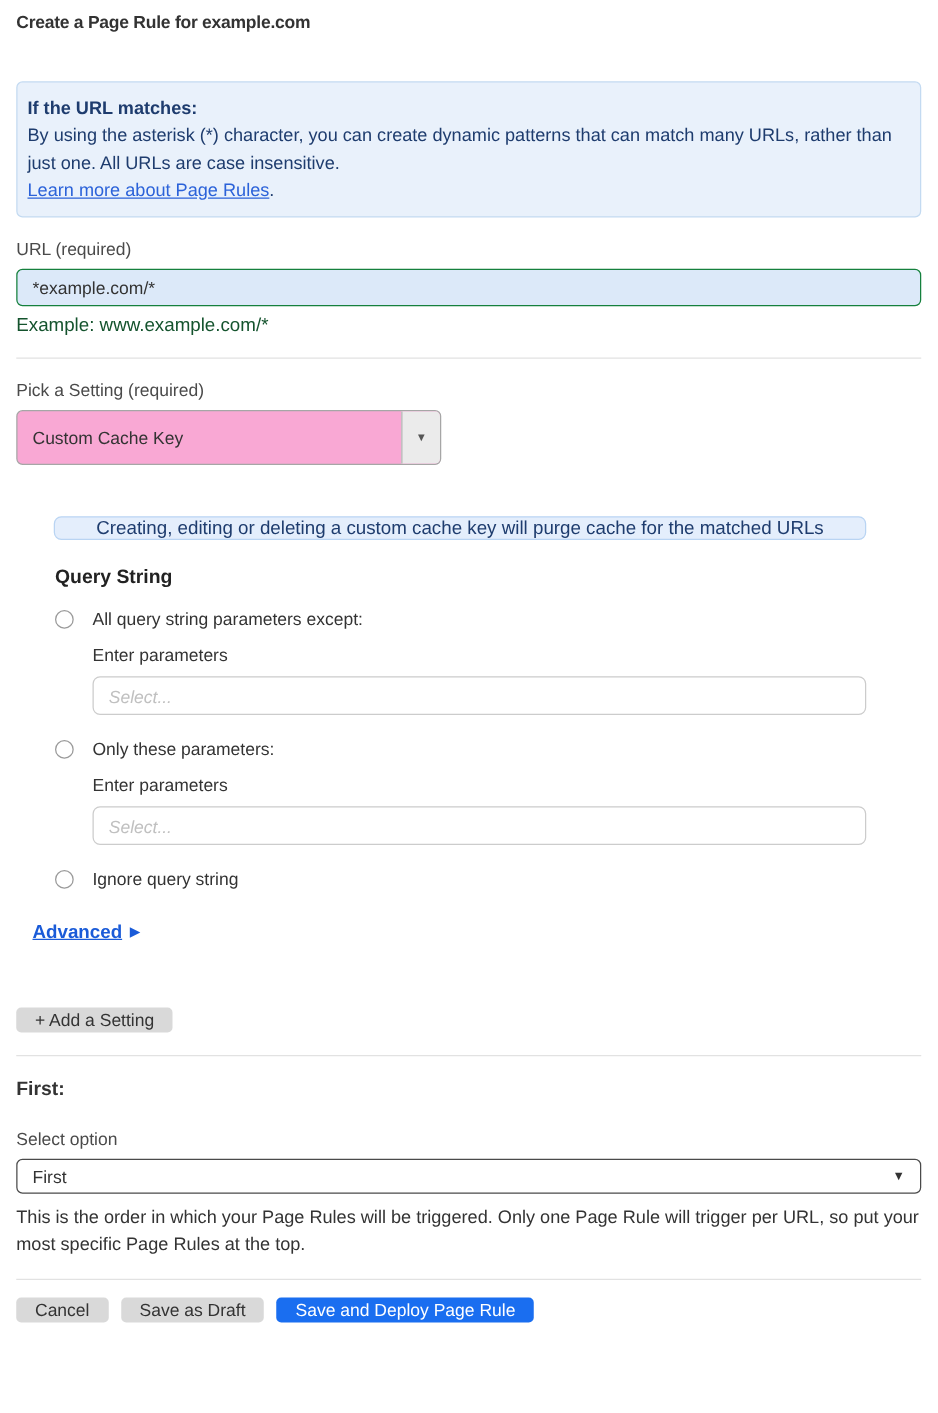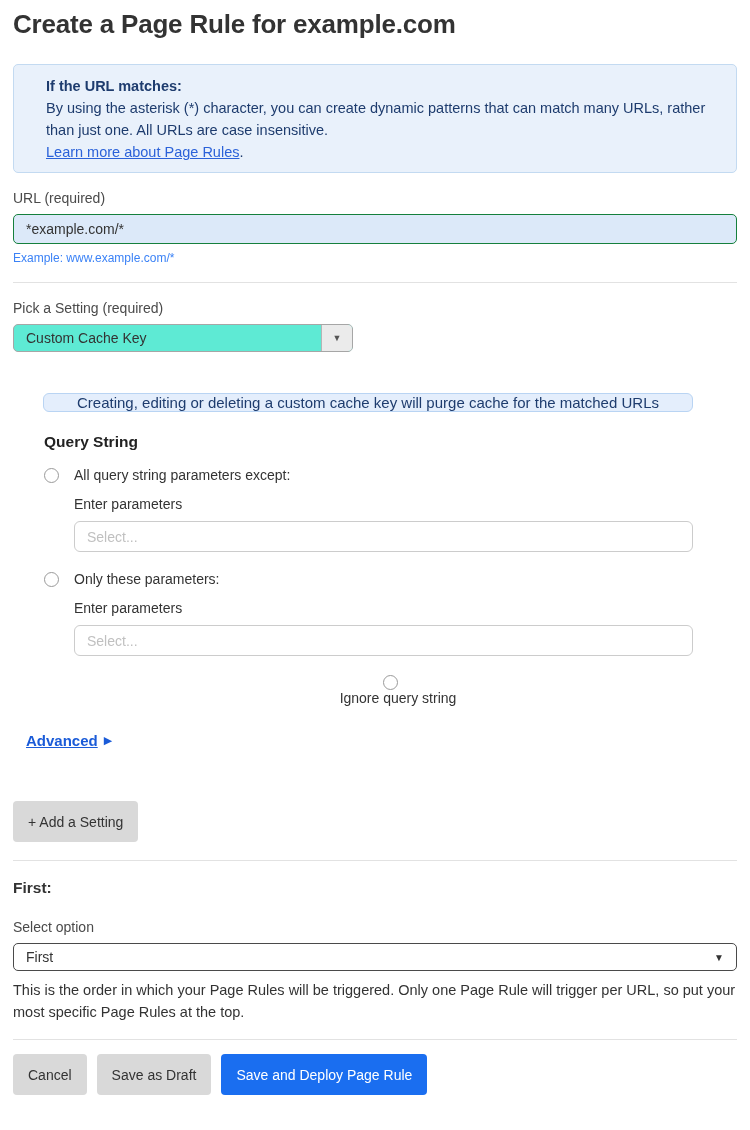--- a/index.html
+++ b/index.html
@@ -7,33 +7,33 @@
   body {
     width: 750px;
     height: 1130px;
     font-family: "Liberation Sans", "DejaVu Sans", sans-serif;
     color: #333;
     overflow: hidden;
   }
   .page { padding: 9px 13px 0 13px; }
 
   .page-title {
-    font-size: 26px;
+    font-size: 14px;
     font-weight: bold;
     color: #333;
     letter-spacing: -0.2px;
-    margin-bottom: 24px;
+    margin-bottom: 40px;
   }
 
   
   .info-box {
     background: #e9f1fb;
     border: 1px solid #c3daf1;
     border-radius: 5px;
-    padding: 10px 20px 9px 32px;
+    padding: 10px 20px 9px 8px;
     color: #1e3c6e;
     font-size: 14.5px;
     line-height: 22px;
     margin-bottom: 17px;
   }
   .info-box .info-heading { font-weight: bold; }
   .info-box a.info-link {
     color: #2b62d9;
     text-decoration: underline;
     cursor: pointer;
@@ -52,45 +52,45 @@
     background: #dce9f9;
     border: 1px solid #15803d;
     border-radius: 5px;
     padding: 0 12px;
     font-size: 14px;
     color: #333;
     font-family: "Liberation Sans", "DejaVu Sans", sans-serif;
     outline: none;
   }
   .field-example {
-    font-size: 12px;
-    color: #3b82f6;
+    font-size: 15px;
+    color: #14532d;
     margin-top: 7px;
   }
 
   hr.divider {
     border: none;
     border-top: 1px solid #e2e2e2;
     margin: 17px 0;
   }
 
   .section-heading {
     font-size: 15.5px;
     font-weight: bold;
     color: #333;
     margin-bottom: 22px;
   }
 
   
   .setting-select {
     width: 340px;
-    height: 28px;
+    height: 44px;
     border: 1px solid #a6a6a6;
     border-radius: 5px;
-    background: #5eead4;
+    background: #f9a8d4;
     display: flex;
     align-items: center;
     cursor: pointer;
     overflow: hidden;
   }
   .setting-select .select-value {
     flex: 1;
     padding: 0 12px;
     font-size: 14px;
     color: #333;
@@ -164,20 +164,21 @@
   .param-input {
     width: 100%;
     height: 31px;
     border: 1px solid #ccc;
     border-radius: 6px;
     padding: 0 12px;
     font-size: 14px;
     color: #333;
     font-family: "Liberation Sans", "DejaVu Sans", sans-serif;
     outline: none;
+    font-style: italic;
   }
   .param-input::placeholder { color: #c0c0c0; opacity: 1; }
 
   .advanced-row {
     margin: 26px 0 0 13px;
     display: flex;
     align-items: center;
   }
   a.advanced-link {
     font-size: 15px;
@@ -189,21 +190,21 @@
   .advanced-caret {
     color: #1a5bd8;
     font-size: 11px;
     margin-left: 6px;
   }
 
   .btn {
     display: inline-flex;
     align-items: center;
     justify-content: center;
-    height: 41px;
+    height: 20px;
     padding: 0 15px;
     border: none;
     border-radius: 4px;
     font-size: 14px;
     font-family: "Liberation Sans", "DejaVu Sans", sans-serif;
     cursor: pointer;
   }
   .btn-gray { background: #d9d9d9; color: #333; }
   .btn-blue { background: #1a6ef0; color: #fff; }
 
@@ -281,21 +282,21 @@
 
     <div class="radio-row">
       <span class="radio"></span>
       <span class="radio-label">Only these parameters:</span>
     </div>
     <div class="sub-field">
       <div class="sub-label">Enter parameters</div>
       <input class="param-input" type="text" placeholder="Select..." style="">
     </div>
 
-    <div class="radio-row" style="margin-top:6px;flex-direction:column;">
+    <div class="radio-row" style="margin-top:6px;">
       <span class="radio"></span>
       <span class="radio-label">Ignore query string</span>
     </div>
   </div>
 
   <div class="advanced-row">
     <a class="advanced-link">Advanced</a>
     <span class="advanced-caret">▶</span>
   </div>
 

